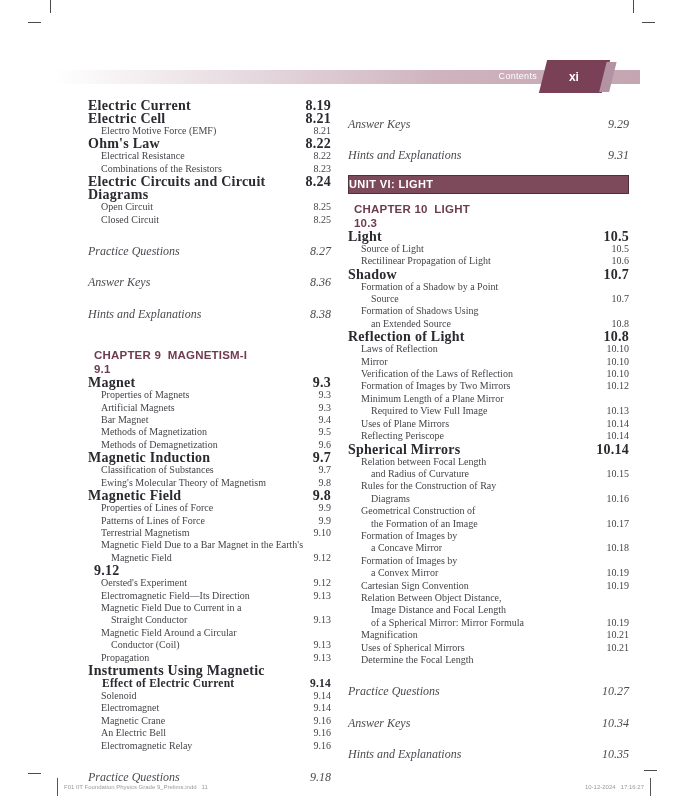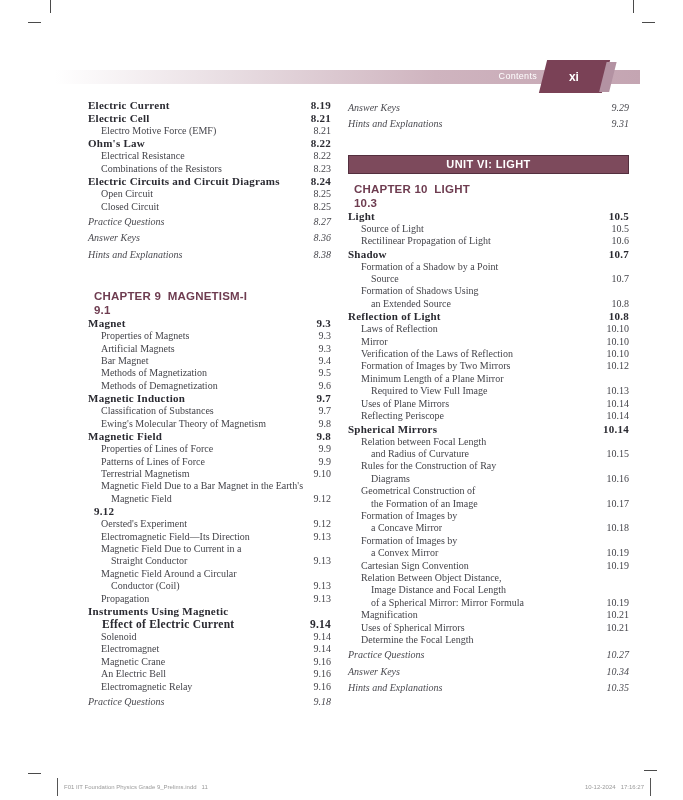--- a/index.html
+++ b/index.html
@@ -26,38 +26,38 @@
 
   
   .col{position:absolute;top:99px;}
   .col-left{left:88px;width:243px;}
   .col-right{left:348px;width:281px;}
 
   .row{display:flex;align-items:baseline;line-height:12.4px;}
   .row .t{flex:1;}
   .row .p{margin-left:6px;white-space:nowrap;}
 
-  .h1{font-weight:bold;font-size:11px;color:#2a2a31;letter-spacing:.25px;line-height:13px;}
+  .h1{font-weight:bold;font-size:14px;color:#2a2a31;letter-spacing:.25px;line-height:13px;}
   .h1cont{font-weight:bold;font-size:11.5px;color:#2a2a31;letter-spacing:.25px;line-height:13px;}
   .h1cont .t{padding-left:14px;}
 
   .sub{font-size:10px;color:#45454b;}
   .sub .t{padding-left:13px;}
   .subcont{font-size:10px;color:#45454b;}
   .subcont .t{padding-left:23px;}
 
-  .italic{font-style:italic;font-size:10px;color:#4a4a50;margin:3px 0 4px 0;}
+  .italic{font-style:italic;font-size:12px;color:#4a4a50;margin:19px 0 4px 0;}
 
   .chapter{font-family:"Liberation Sans", sans-serif;font-weight:bold;font-size:11.5px;
     color:#6e3c50;letter-spacing:.2px;line-height:14px;flex-direction:column;}
 
   .gap{width:100%;}
 
-  .unit-banner{margin:24px 0 8px 0;background:#7d4a5c;border:1.5px solid #532f3e;
-    color:#ffffff;text-align:center;font-family:"Liberation Sans", sans-serif;
+  .unit-banner{margin:13px 0 8px 0;background:#7d4a5c;border:1.5px solid #532f3e;
+    color:#ffffff;text-align:left;font-family:"Liberation Sans", sans-serif;
     font-weight:bold;font-size:11px;letter-spacing:.4px;padding:2px 0 3px 0;}
 
   
   .footer-left{position:absolute;left:57px;top:778px;display:flex;align-items:center;}
   .footer-rule{width:1px;height:18px;background:#555;margin-right:6px;}
   .footer-text{font-family:"Liberation Sans", sans-serif;font-size:6px;color:#9a9a9a;white-space:pre;}
   .footer-right{position:absolute;right:52px;top:778px;display:flex;align-items:center;}
   .footer-rule-r{width:1px;height:18px;background:#555;margin-left:6px;}
 </style>
 </head>

